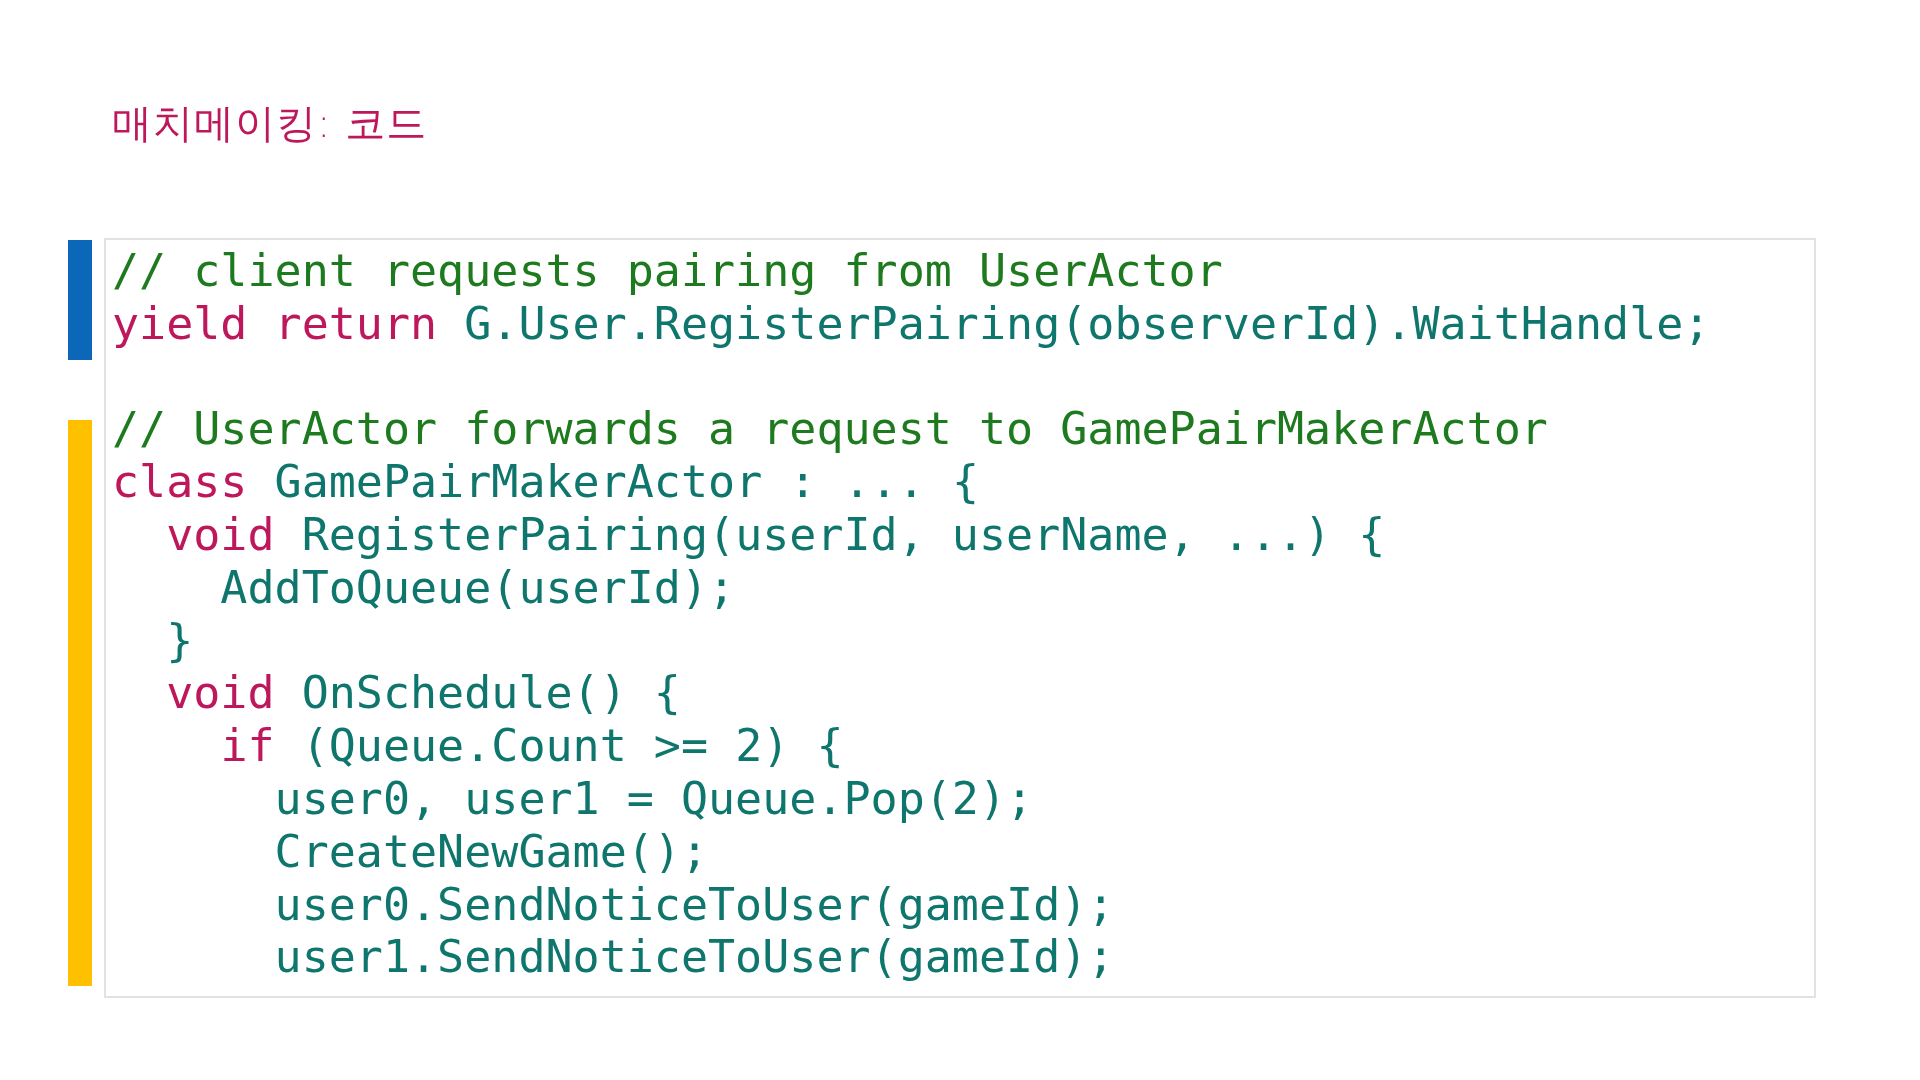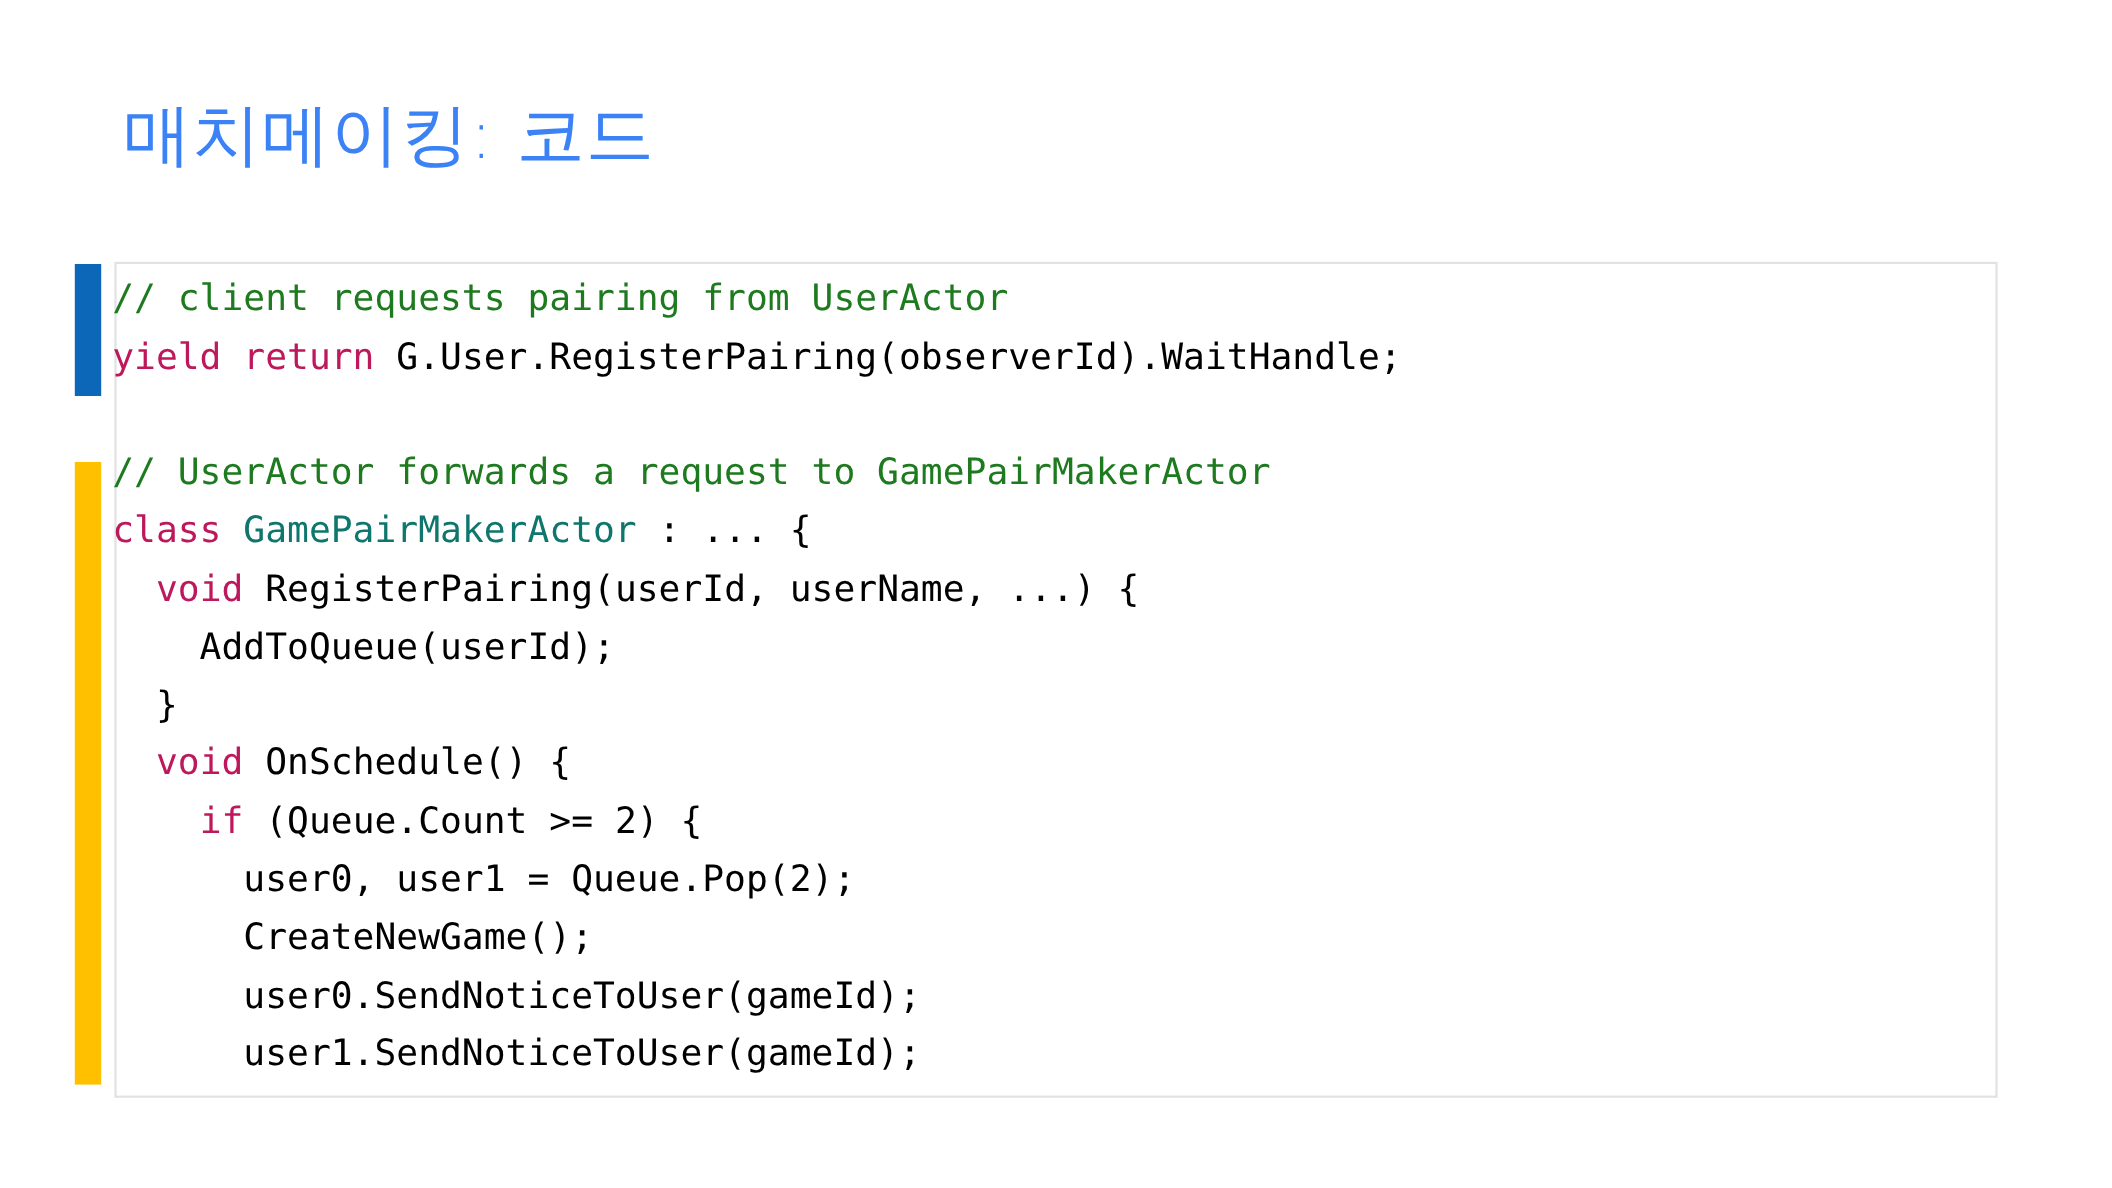--- a/index.html
+++ b/index.html
@@ -24,59 +24,59 @@
   }
 
   
   #slide-title {
     position: absolute;
     left: 112px;
     top: 78px;
     width: 1700px;
     height: 90px;
     font-family: "DejaVu Sans", sans-serif;
-    font-size: 62px;
+    font-size: 40px;
     font-weight: 300;
     letter-spacing: 1px;
-    color: #3b82f6;
+    color: #be185d;
     white-space: pre;
     line-height: 90px;
   }
 
   
   #code-panel {
     position: absolute;
     left: 104px;
     top: 238px;
     width: 1712px;
     height: 760px;
     background: #ffffff;
     border: 2px solid #e2e2e2;
     box-sizing: border-box;
   }
 
   #code-text {
     position: absolute;
-    left: 102px;
+    left: 112px;
     top: 245px;
     width: 1740px;
     font-family: "DejaVu Sans Mono", "Liberation Mono", monospace;
-    font-size: 33px;
+    font-size: 45px;
     line-height: 52.8px;
     color: #000000;
     white-space: pre;
     letter-spacing: 0px;
   }
 
   .code-line { display: block; height: 52.8px; }
 
   .tok-comment { color: #1e7a1e; }
   .tok-keyword { color: #be185d; }
   .tok-type    { color: #0f766e; }
-  .tok-plain   { color: #000000; }
+  .tok-plain   { color: #0f766e; }
 
   
   .accent-bar {
     position: absolute;
     width: 24px;
   }
   #accent-bar-blue {
     left: 68px;
     top: 240px;
     height: 120px;

